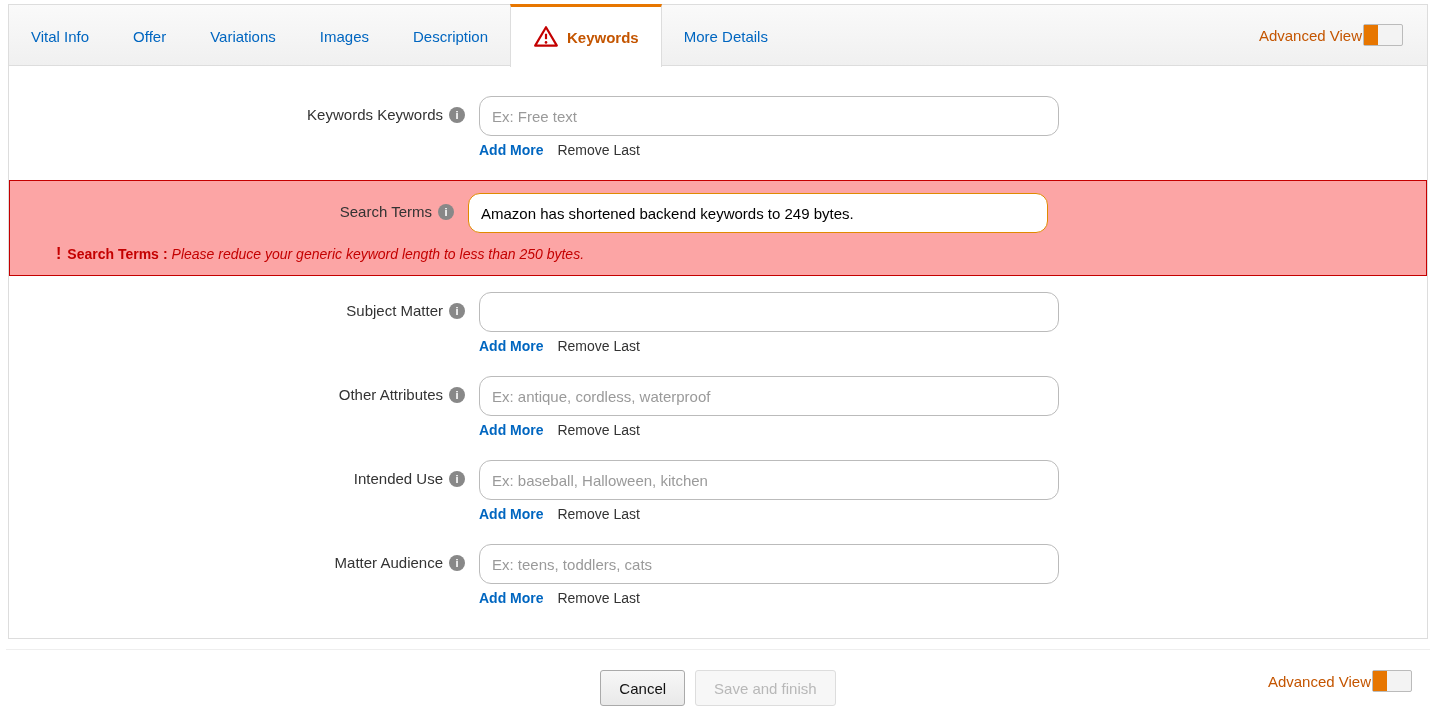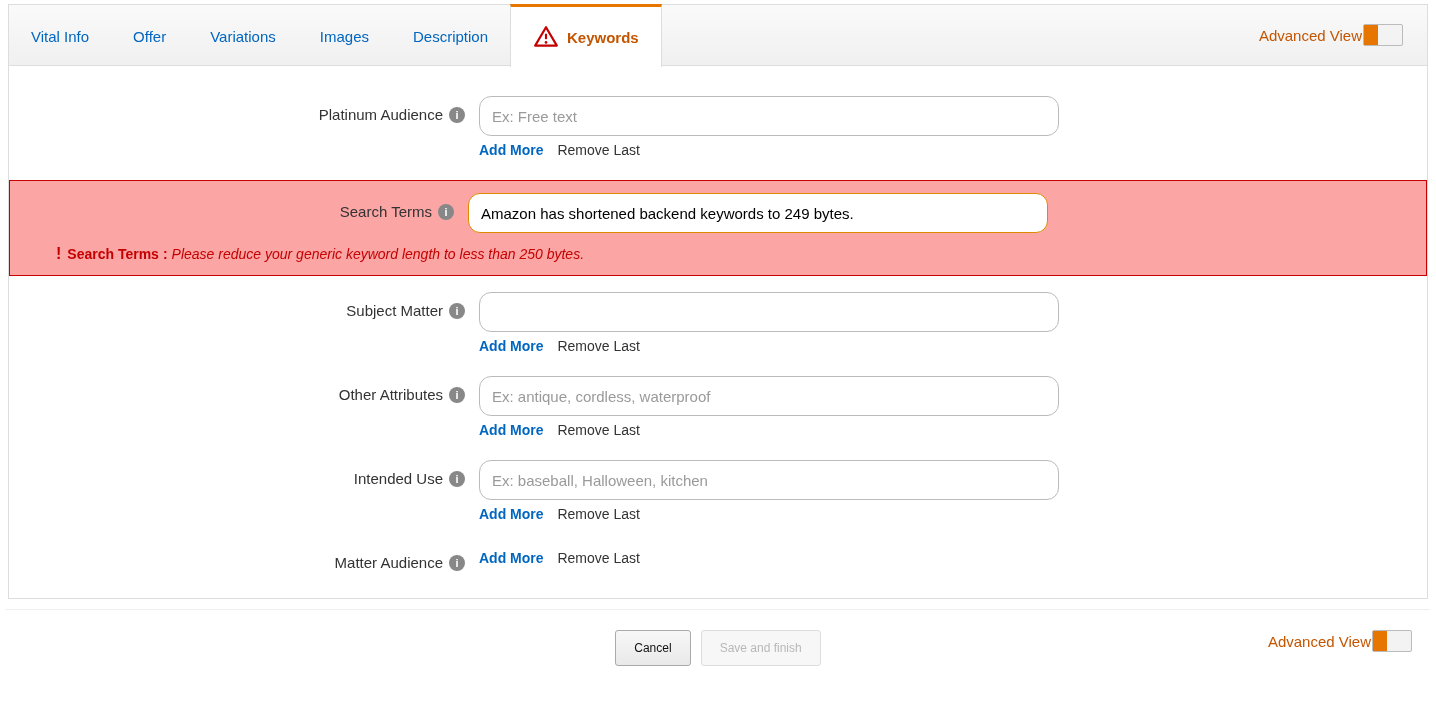--- a/index.html
+++ b/index.html
@@ -171,21 +171,21 @@
     margin-top: 10px;
   }
   .footer .buttons {
     display: inline-flex;
     gap: 10px;
   }
   .btn {
     height: 36px;
     padding: 0 18px;
     border-radius: 3px;
-    font-size: 12px;
+    font-size: 15px;
     cursor: pointer;
   }
   .btn.cancel {
     background: linear-gradient(#f7f7f7, #e9e9e9);
     border: 1px solid #aaa;
     color: #111;
   }
   .btn.save {
     background: #f7f7f7;
     border: 1px solid #ddd;
@@ -216,34 +216,35 @@
     <div class="tab active">
       <span class="warn-icon">
         <svg class="warn-svg" viewBox="0 0 24 24">
           <path d="M12 3 L22 20 L2 20 Z" fill="none" stroke="#c40000" stroke-width="2" stroke-linejoin="round"></path>
           <line x1="12" y1="9" x2="12" y2="14" stroke="#c40000" stroke-width="2"></line>
           <circle cx="12" cy="17" r="1.2" fill="#c40000"></circle>
         </svg>
       </span>
       <span>Keywords</span>
     </div>
+    <div class="tab">More Details</div>
     <div class="spacer"></div>
     <div class="adv-wrap">
       <span>Advanced View</span>
       <div class="toggle">
           <div class="knob"></div>
         </div>
     </div>
   </div>
 
   <div class="form-area">
 
     <div class="field-row">
       <div class="label-col">
-        <span>Platinum Audience</span>
+        <span>Keywords Keywords</span>
         <span class="info-icon">i</span>
       </div>
       <div class="input-col">
         <input type="text" placeholder="Ex: Free text" style="">
         <div class="actions">
           <span class="add">Add More</span>
           <span class="remove">Remove Last</span>
         </div>
       </div>
     </div>
@@ -307,20 +308,21 @@
         </div>
       </div>
     </div>
 
     <div class="field-row">
       <div class="label-col">
         <span>Matter Audience</span>
         <span class="info-icon">i</span>
       </div>
       <div class="input-col">
+        <input type="text" placeholder="Ex: teens, toddlers, cats" style="">
         <div class="actions">
           <span class="add">Add More</span>
           <span class="remove">Remove Last</span>
         </div>
       </div>
     </div>
 
   </div>
 </div>
 

